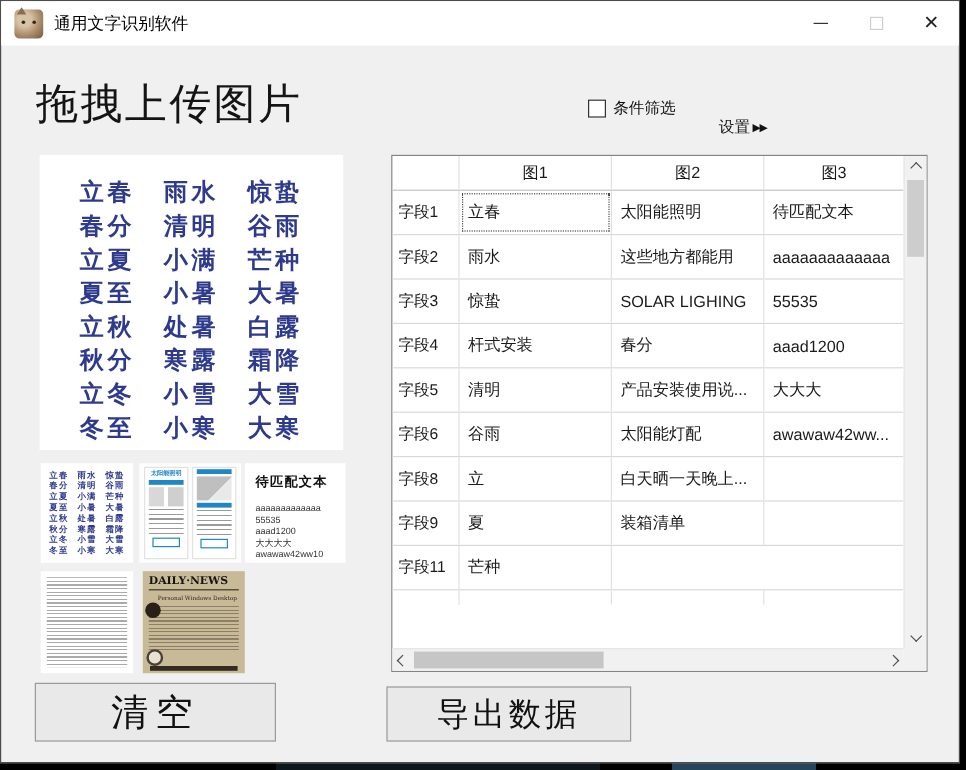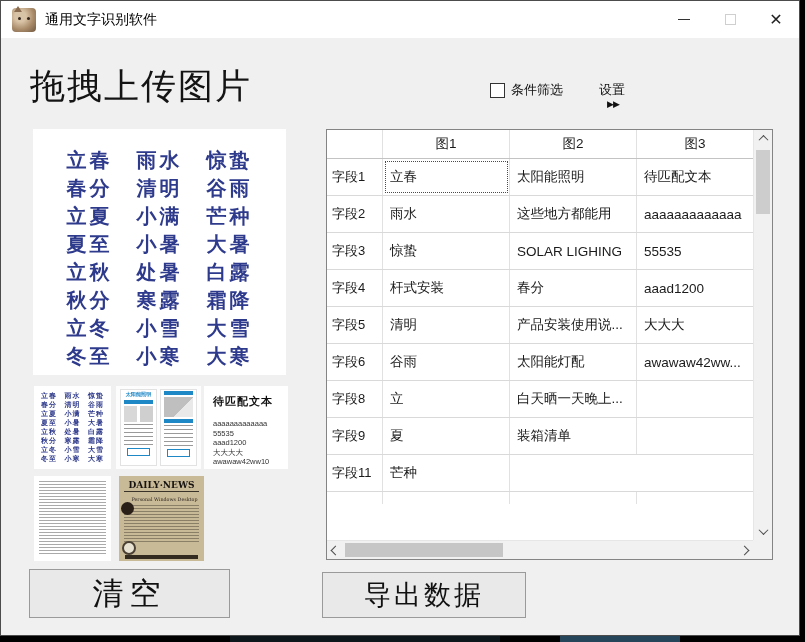--- a/index.html
+++ b/index.html
@@ -27,21 +27,21 @@
   .close-glyph { font-size:16px; color:#222; line-height:1; }
 
   
   .heading { position:absolute; font-family:"DejaVu Serif","Liberation Serif",serif; color:#141414; letter-spacing:2px; }
   .h-left { left:29px; top:62px; font-size:35px; }
   .h-right { left:320px; top:64px; font-size:33px; }
 
   .filter-group { position:absolute; left:489px; top:80px; display:flex; align-items:center; }
   .checkbox { width:15px; height:15px; border:1px solid #333; background:#fff; }
   .filter-label { margin-left:6px; font-size:13px; color:#111; }
-  .settings { position:absolute; left:598px; top:80px; font-size:13px; color:#111; display:flex; align-items:center;flex-direction:column; }
+  .settings { position:absolute; left:598px; top:96px; font-size:13px; color:#111; display:flex; align-items:center; }
   .settings .arrows { font-size:9px; margin-left:2px; letter-spacing:-1px; color:#111; }
 
   
   .preview { position:absolute; left:32px; top:128px; width:253px; height:246px; background:#ffffff; padding-top:17px; }
   .solar-row { text-align:center; font-family:"DejaVu Serif","Liberation Serif",serif; font-weight:bold;
       color:#2e3a8c; font-size:20px; line-height:28px; letter-spacing:3px; word-spacing:14px; white-space:nowrap; }
 
   
   .thumb { position:absolute; background:#fff; overflow:hidden; }
   .t-solar { left:33px; top:385px; width:77px; height:83px; padding-top:5px; }
@@ -56,21 +56,21 @@
   .m-box { height:8px; margin:2px 6px; border:1px solid #1e88c7; }
   .t-match { left:203px; top:385px; width:84px; height:83px; padding:8px 0 0 9px; }
   .t-match .tm-head { font-size:11px; font-weight:bold; color:#111; letter-spacing:1px; }
   .t-match .tm-line { font-size:7.5px; color:#333; line-height:9.5px; }
   .t-match .tm-gap { height:10px; }
   .t-doc { left:33px; top:475px; width:77px; height:85px; padding:5px; }
   .doc-lines { height:100%; background:
       repeating-linear-gradient(to bottom, #8d8d8d 0 1px, transparent 1px 3px); opacity:.75; }
   .t-news { left:118px; top:475px; width:85px; height:85px; background:#c9ba97; padding:4px 5px; position:relative; }
   .news-head { font-family:"DejaVu Serif","Liberation Serif",serif; font-weight:bold; font-size:9px;
-      text-align:center; color:#161310; border-bottom:1px solid #3a332a; padding-bottom:1px; white-space:nowrap; }
+      color:#161310; border-bottom:1px solid #3a332a; padding-bottom:1px; white-space:nowrap; }
   .news-sub { font-family:"DejaVu Serif","Liberation Serif",serif; font-size:6px; text-align:center; color:#2c2620;
       transform:scale(.8); white-space:nowrap; margin-top:3px; }
   .news-lines { margin-top:3px; height:38px; background:repeating-linear-gradient(to bottom, #57503f 0 1px, transparent 1px 3px); opacity:.55; }
   .news-cup { position:absolute; left:2px; top:26px; width:13px; height:13px; border-radius:50%; background:#2a2018; }
   .news-clock { position:absolute; left:3px; bottom:6px; width:14px; height:14px; border-radius:50%;
       background:#e8e2d2; border:2px solid #4a4134; }
   .news-foot { position:absolute; left:6px; right:6px; bottom:2px; height:4px; background:#332b20; }
 
   
   .btn { position:absolute; background:#e9e9e9; border:1px solid #9a9a9a; display:flex; align-items:center; justify-content:center;

